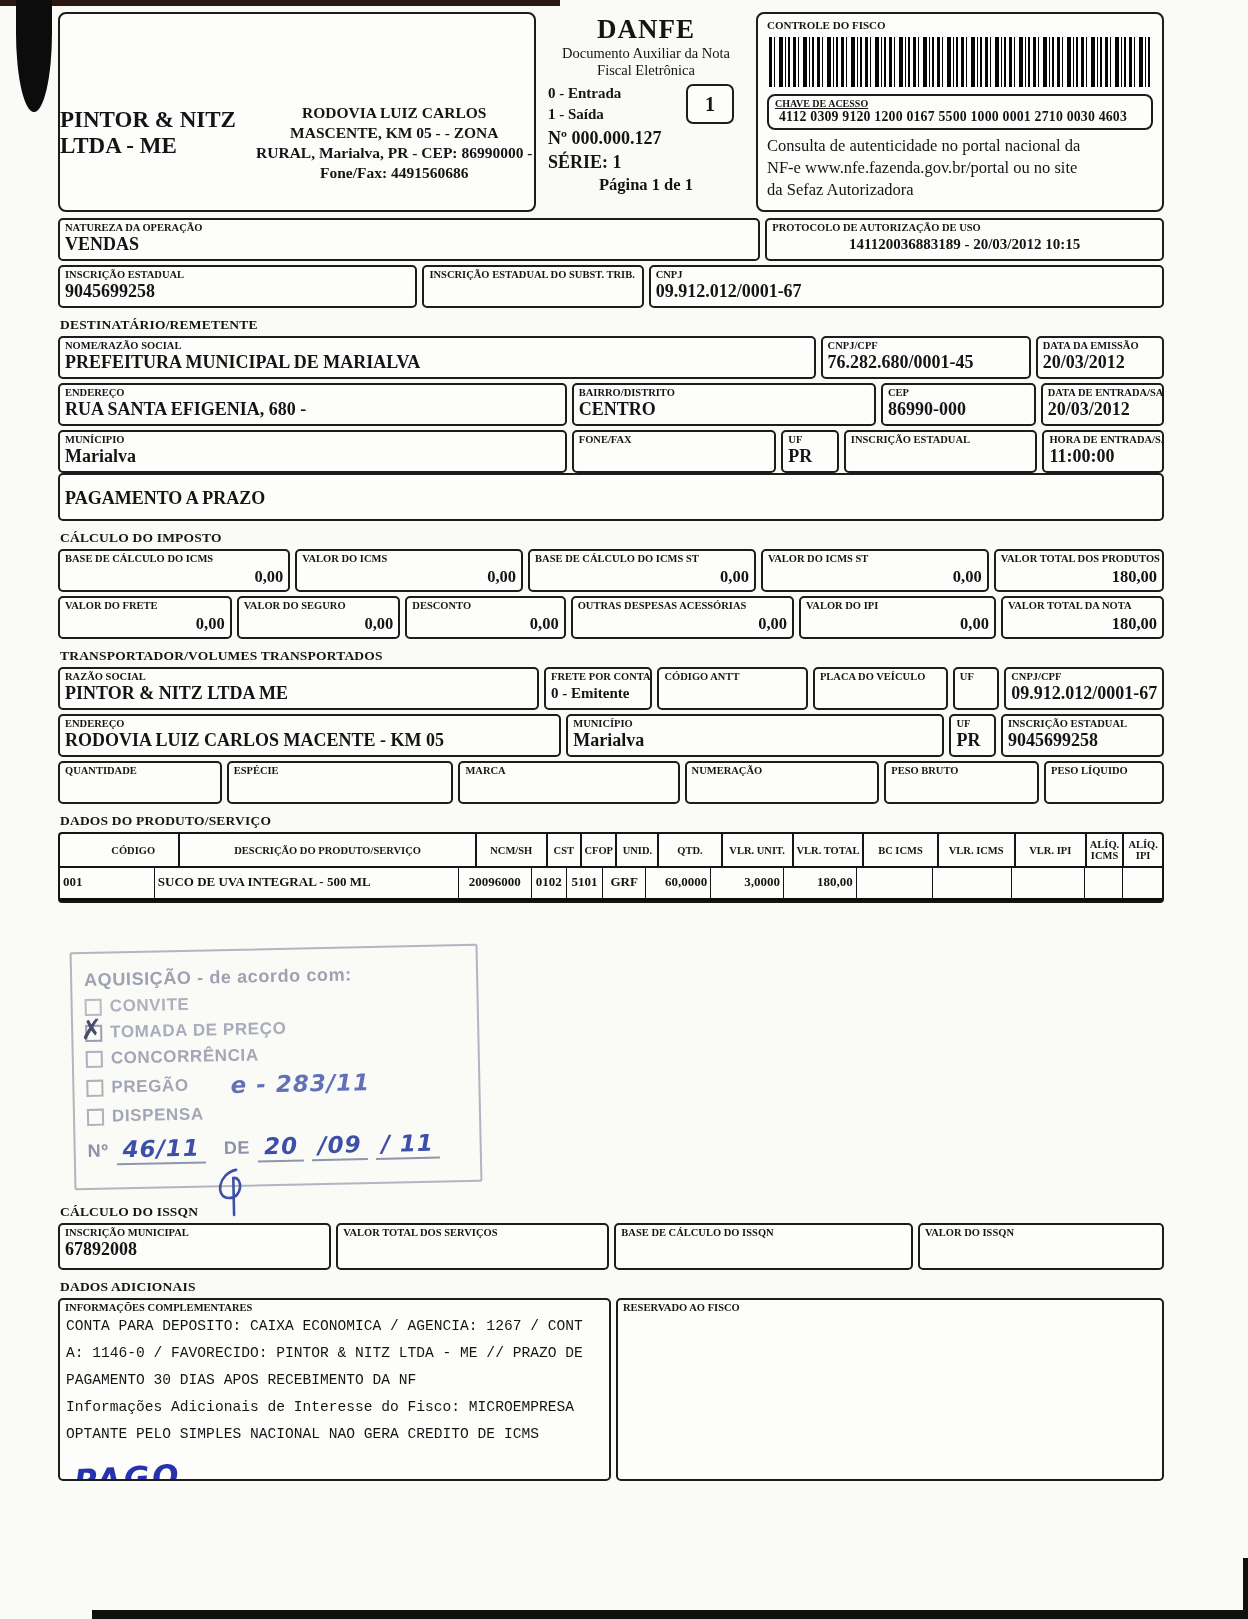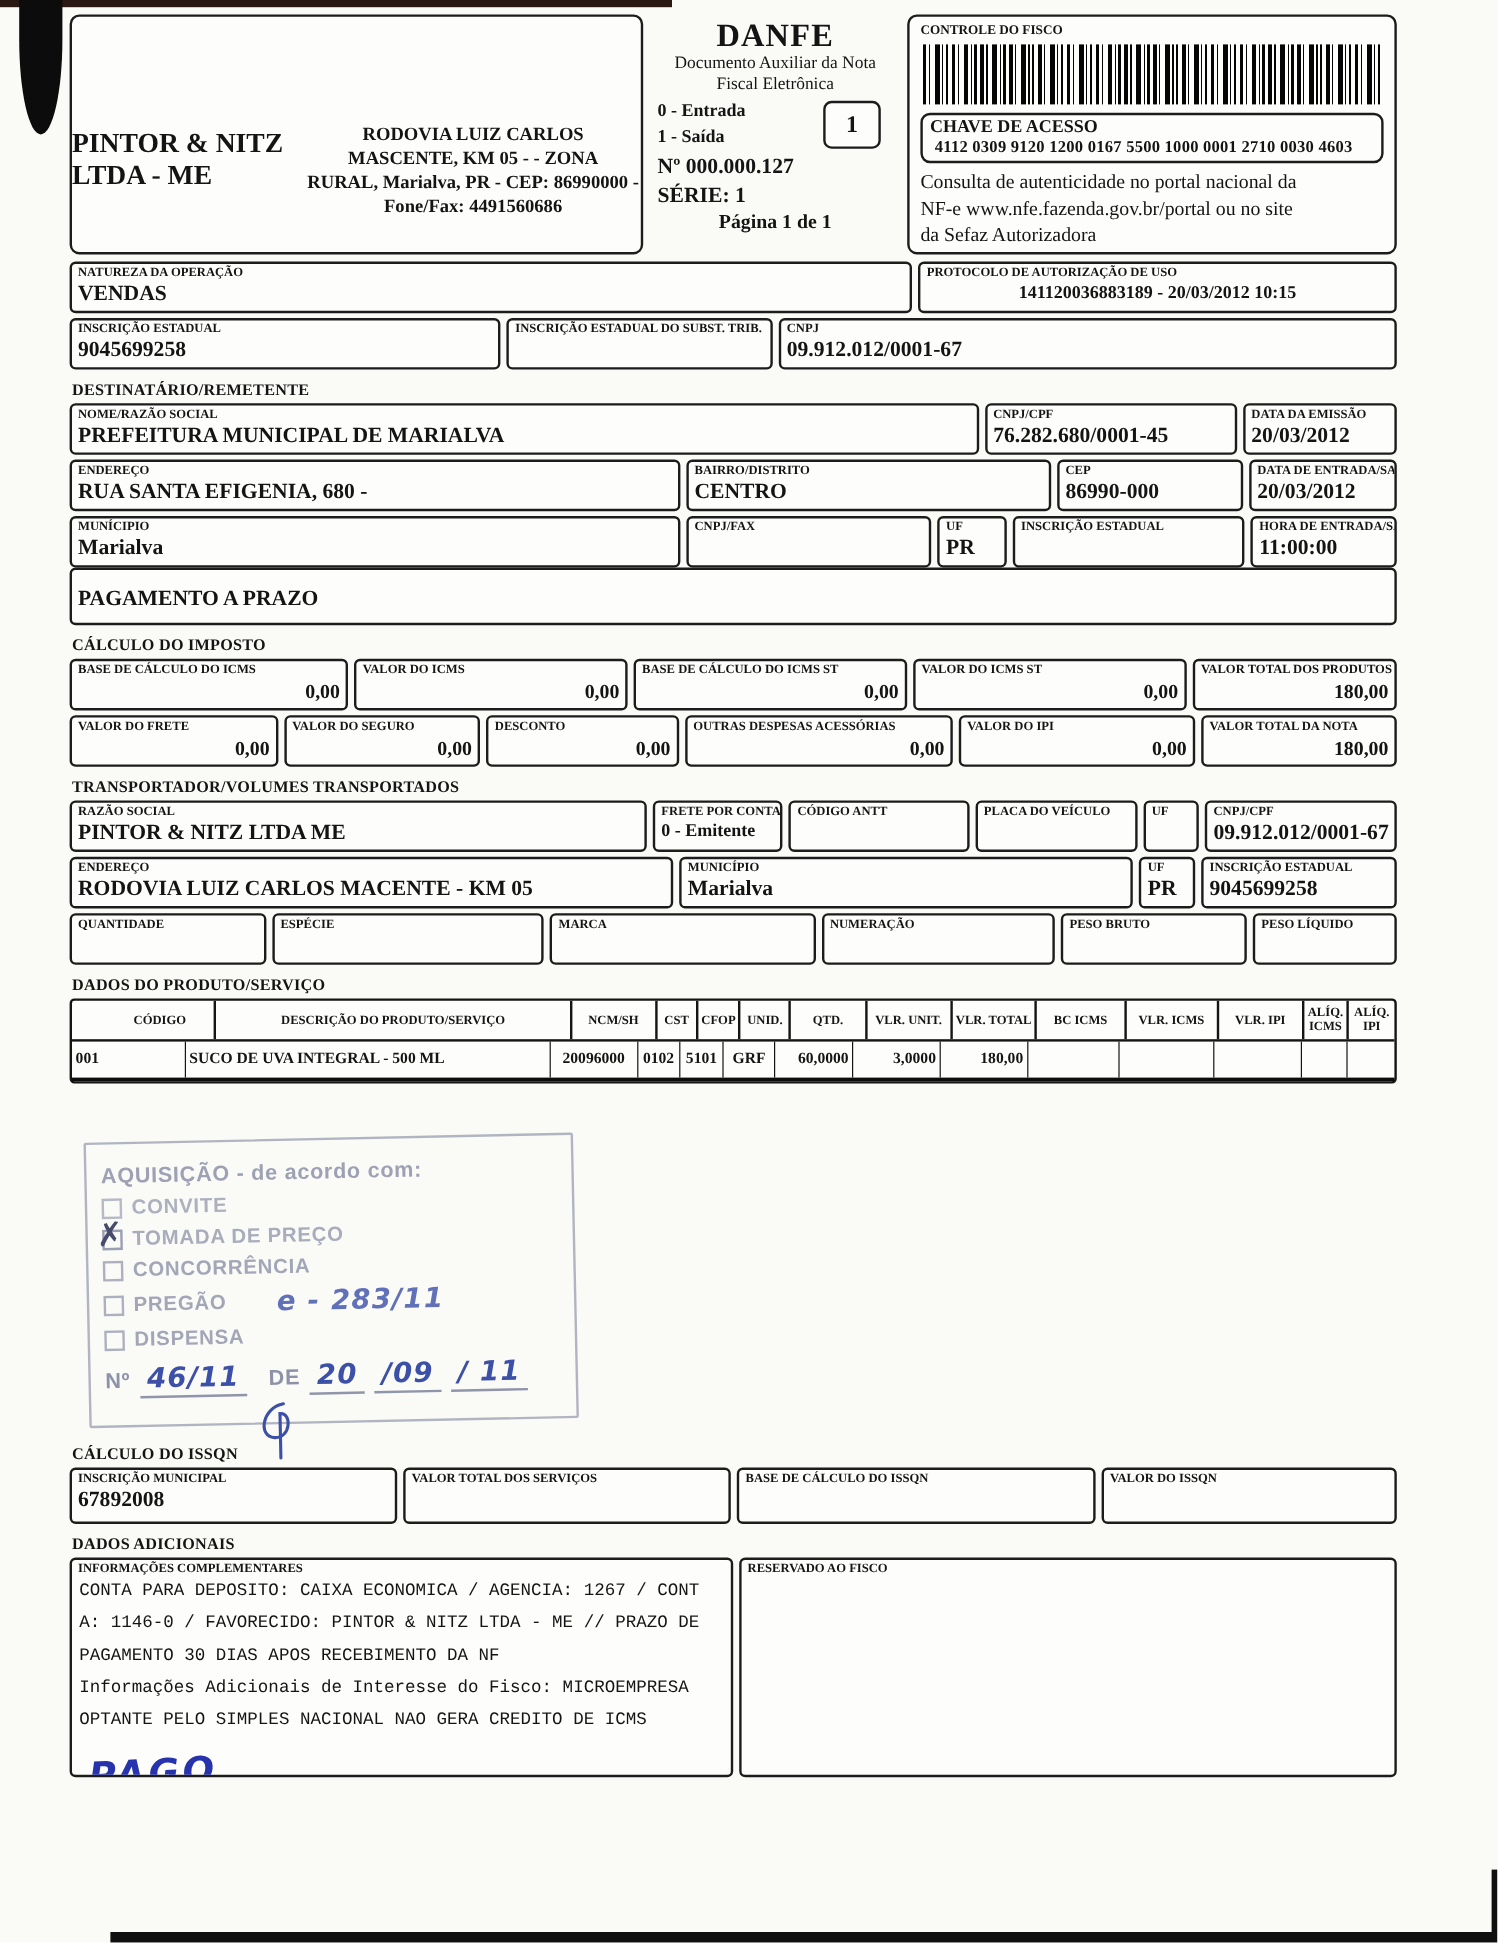--- a/index.html
+++ b/index.html
@@ -28,21 +28,21 @@
         font-weight:bold;display:flex;align-items:center;justify-content:center;margin-right:14px;background:#fdfdfb;}
   .mid .n1{font-size:18px;font-weight:bold;text-align:left;padding-left:4px;margin-top:3px;}
   .mid .n3{font-size:16.5px;font-weight:bold;margin-top:2px;}
   .fisc{flex:1;border:2.5px solid #1c1c1c;border-radius:8px;box-sizing:border-box;
         padding:5px 9px;background:#fdfdfb;}
   .fisc .cl{font-size:11px;font-weight:bold;}
   .barcode{height:50px;margin:6px 2px 7px 2px;background:
      repeating-linear-gradient(90deg,#050505 0 3px,#fdfdfb 3px 5px,#050505 5px 6px,#fdfdfb 6px 10px,
      #050505 10px 14px,#fdfdfb 14px 16px,#050505 16px 17px,#fdfdfb 17px 19px,#050505 19px 21px,#fdfdfb 21px 24px);}
   .chv{border:2px solid #1c1c1c;border-radius:8px;padding:2px 6px 3px 6px;}
-  .chv .l{font-size:15px;font-weight:bold;}
+  .chv .l{font-size:10px;font-weight:bold;text-decoration:underline;}
   .chv .v{font-size:13.8px;font-weight:bold;white-space:nowrap;letter-spacing:.2px;padding-left:4px;}
   .consulta{font-size:16.5px;line-height:22px;margin-top:5px;}
   
   .ptab{border:2.5px solid #151515;border-radius:4px;margin-top:2px;background:#fdfdfb;}
   .phead{display:flex;border-bottom:2.5px solid #151515;padding-left:28px;}
   .phead .hc{font-size:10.5px;font-weight:bold;text-align:center;padding:5px 1px;
              border-right:2px solid #151515;box-sizing:border-box;display:flex;
              align-items:center;justify-content:center;line-height:11px;}
   .phead .hc:last-child{border-right:none;}
   .pbody{display:flex;height:30px;border-bottom:3px solid #0d0d0d;}
@@ -183,21 +183,21 @@
         <div class="lbl">DATA DE ENTRADA/SAÍDA</div>
         <div class="val">20/03/2012</div>
       </div>
     </div>
     <div class="row">
       <div class="fbox" style="flex:0 0 46%;">
         <div class="lbl">MUNÍCIPIO</div>
         <div class="val">Marialva</div>
       </div>
       <div class="fbox" style="flex:0 0 18.5%;">
-        <div class="lbl">CNPJ/FAX</div>
+        <div class="lbl">FONE/FAX</div>
         <div class="val"></div>
       </div>
       <div class="fbox" style="flex:0 0 5.2%;">
         <div class="lbl">UF</div>
         <div class="val">PR</div>
       </div>
       <div class="fbox" style="flex:0 0 17.5%;">
         <div class="lbl">INSCRIÇÃO ESTADUAL</div>
         <div class="val"></div>
       </div>

